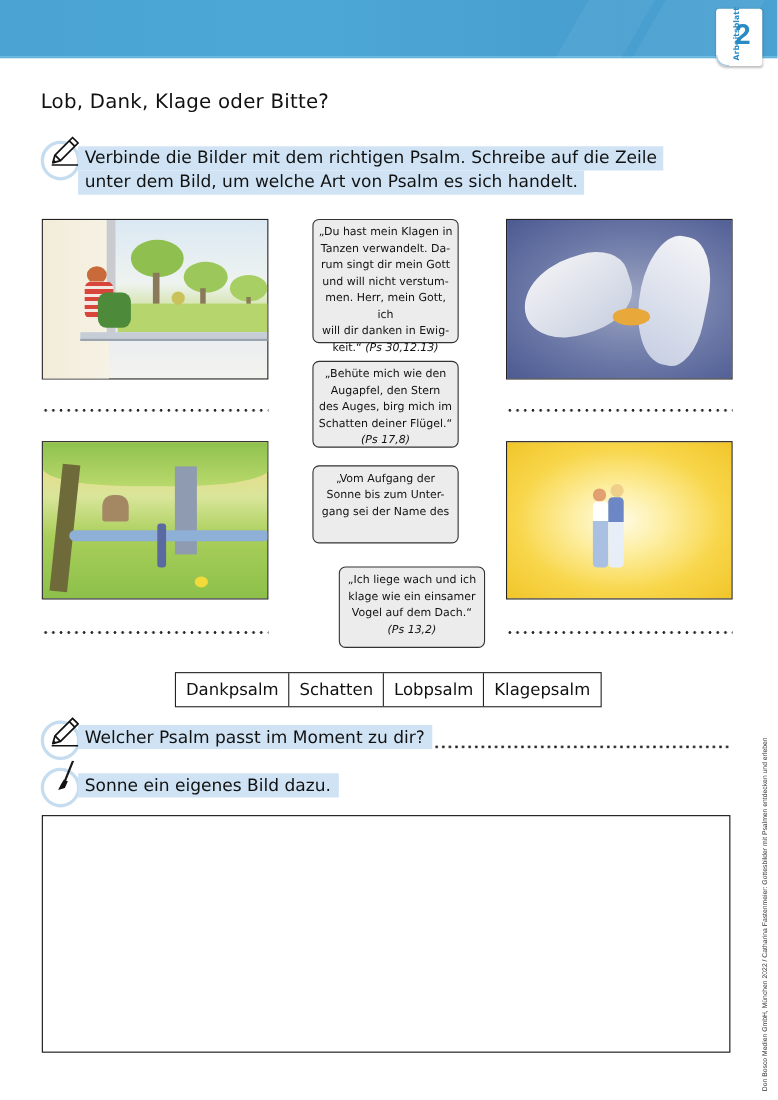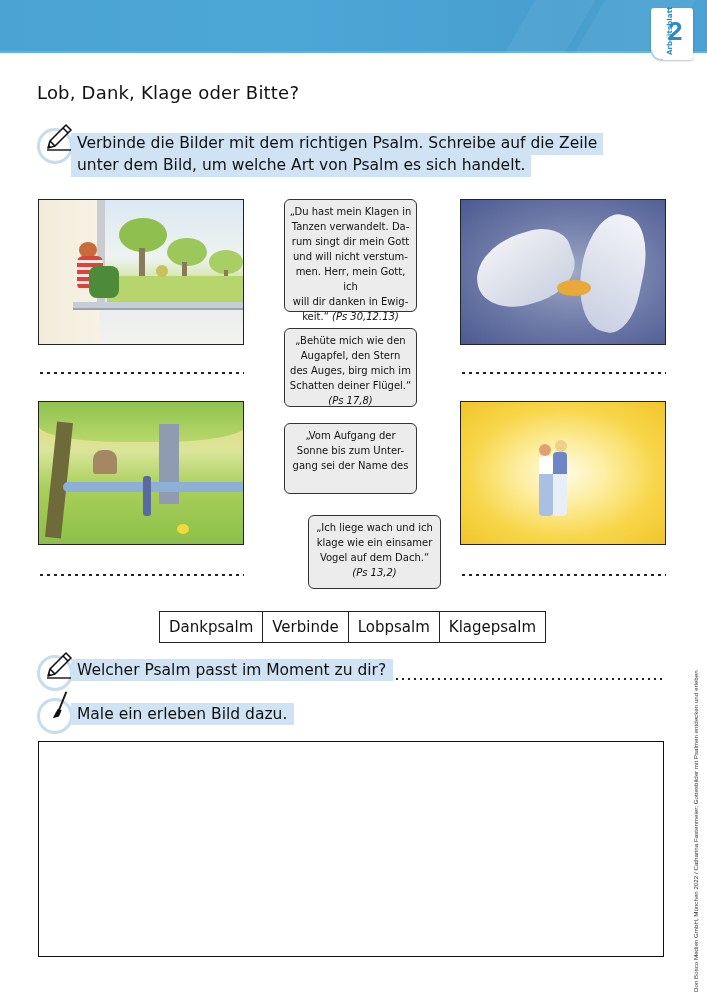--- a/index.html
+++ b/index.html
@@ -205,21 +205,21 @@
 
 <div class="quote-box" style="top:515px;height:74px;margin-left:24px;">
   <div>„Ich liege wach und ich</div>
   <div>klage wie ein einsamer</div>
   <div>Vogel auf dem Dach.“</div>
   <div class="ref">(Ps 13,2)</div>
 </div>
 
 <div class="word-bank">
   <div class="cell">Dankpsalm</div>
-  <div class="cell">Verbinde</div>
+  <div class="cell">Schatten</div>
   <div class="cell">Lobpsalm</div>
   <div class="cell">Klagepsalm</div>
 </div>
 
 <div class="task-icon-circle" style="left:37px;top:655px;"></div>
 <svg class="task-icon" style="left:44px;top:650px;" viewBox="0 0 30 30">
   <g fill="#fff" stroke="#111" stroke-width="1.6" stroke-linejoin="round">
     <path d="M22 3 L27 8 L11 24 L4 26 L6 19 Z"></path>
     <path d="M19 6 L24 11" fill="none"></path>
     <path d="M6 19 L11 24" fill="none"></path>
@@ -229,17 +229,17 @@
 </svg>
 <div class="q-text" style="left:71px;top:659px;">Welcher Psalm passt im Moment zu dir?</div>
 <div class="long-line" style="left:394px;top:677px;width:270px;"></div>
 
 <div class="task-icon-circle" style="left:37px;top:698px;"></div>
 <svg class="task-icon" style="left:44px;top:690px;" viewBox="0 0 30 34">
   <path d="M23 2 L15 22" stroke="#111" stroke-width="1.6" fill="none"></path>
   <path d="M24 2 L16 22" stroke="#111" stroke-width="1" fill="none"></path>
   <path d="M14 21 L18 23 L15 30 L8 32 L11 26 Z" fill="#111"></path>
 </svg>
-<div class="q-text" style="left:71px;top:703px;">Male ein erleben Bild dazu.</div>
+<div class="q-text" style="left:71px;top:703px;">Sonne ein eigenes Bild dazu.</div>
 
 <div class="draw-box"></div>
 
 <div class="credit">Don Bosco Medien GmbH, München 2022 / Catharina Fastenmeier: Gottesbilder mit Psalmen entdecken und erleben</div>
 
 </body></html>

